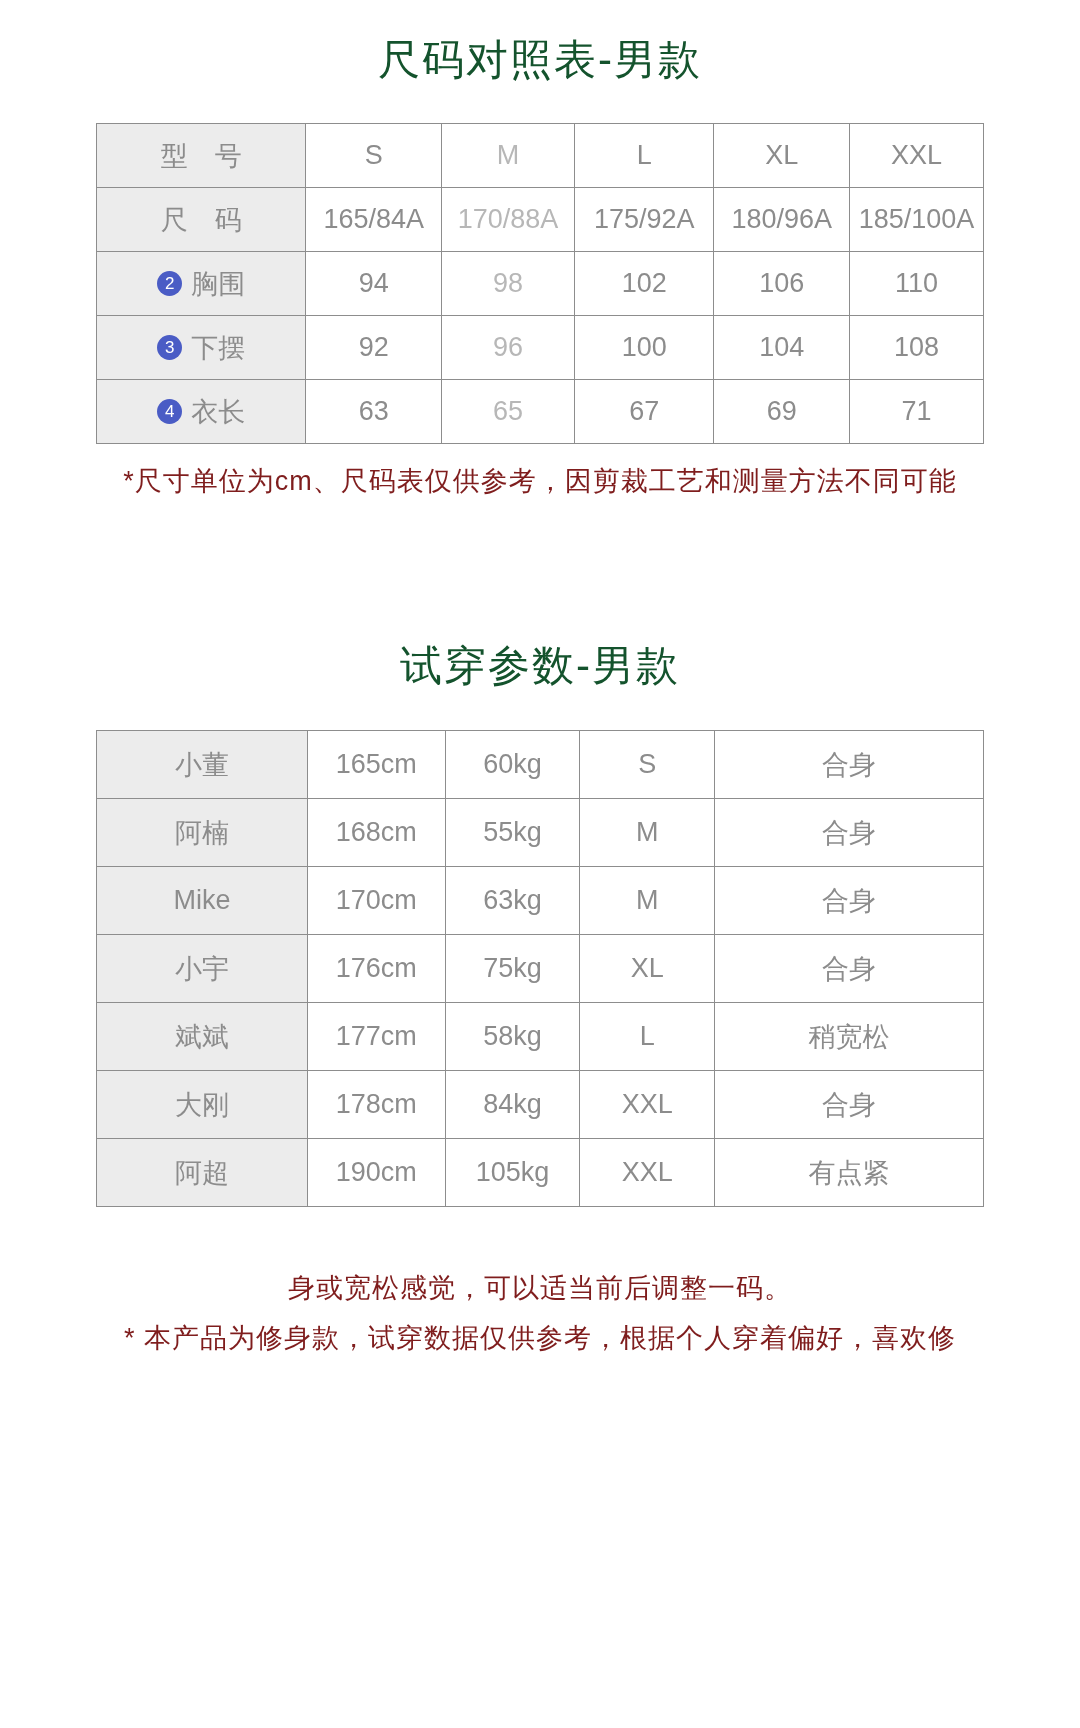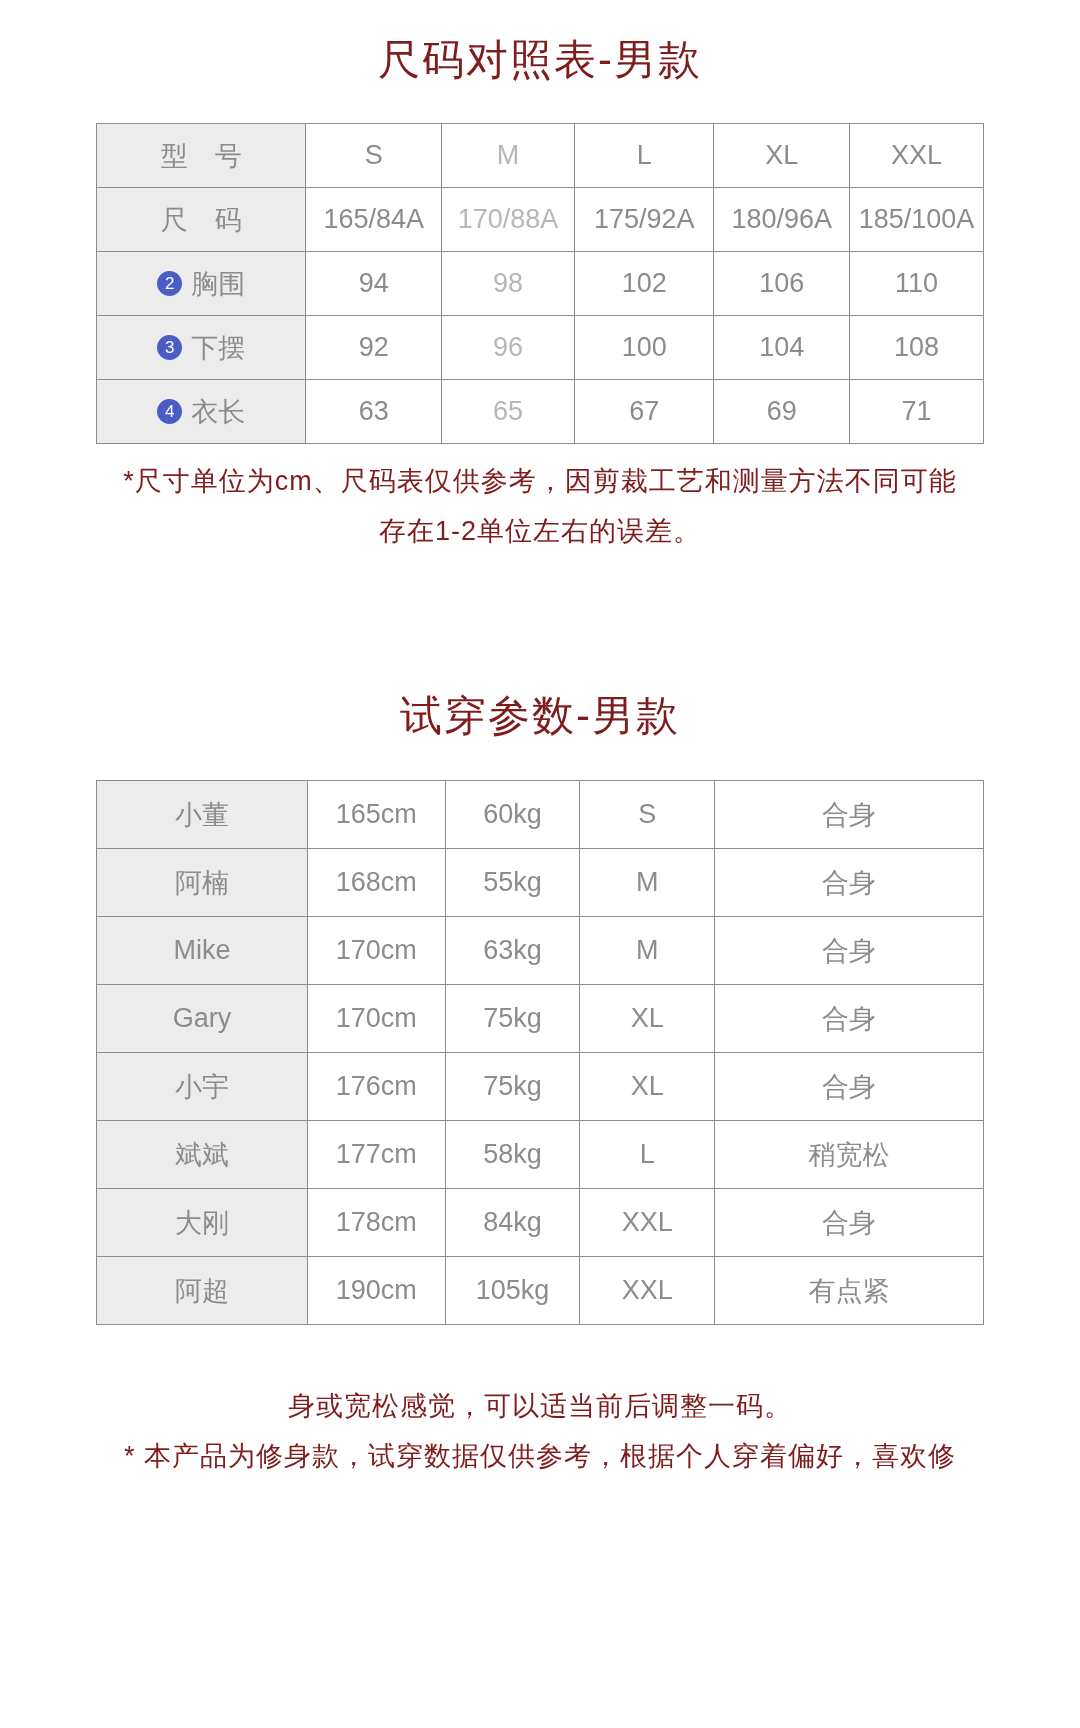--- a/index.html
+++ b/index.html
@@ -3,21 +3,21 @@
 <meta charset="utf-8">
 <style>
   html,body{margin:0;padding:0;}
   body{
     width:1080px;height:1728px;background:#ffffff;overflow:hidden;
     font-family:"Liberation Sans","DejaVu Sans",sans-serif;
     -webkit-font-smoothing:antialiased;
   }
   .page-title{
     margin-top:34px;text-align:center;font-size:42px;line-height:52px;
-    color:#7f1d1d;font-weight:400;letter-spacing:2px;
+    color:#14532d;font-weight:400;letter-spacing:2px;
   }
   .title2{margin-top:134px;}
   table{
     width:888px;margin:0 auto;border-collapse:collapse;table-layout:fixed;
   }
   .t1{margin-top:37px;}
   .t2{margin-top:38px;}
   td{
     border:1px solid #8d8d8d;text-align:center;vertical-align:middle;
     font-size:27px;color:#8c8c8c;padding:0;
@@ -91,21 +91,20 @@
         <td class="light">65</td>
         <td>67</td>
         <td>69</td>
         <td>71</td>
       </tr>
     </tbody>
 </table>
 
 <div class="note">
   <div>*尺寸单位为cm、尺码表仅供参考，因剪裁工艺和测量方法不同可能</div>
-  <div>存在1-2单位左右的误差。</div>
 </div>
 
 <div class="page-title title2">试穿参数-男款</div>
 
 <table class="t2">
   <colgroup>
     <col style="width:23.8%">
       <col style="width:15.5%">
       <col style="width:15.2%">
     <col style="width:15.2%">
@@ -124,27 +123,20 @@
         <td>168cm</td>
         <td>55kg</td>
         <td>M</td>
         <td>合身</td>
       </tr>
       <tr>
         <td class="gray">Mike</td>
         <td>170cm</td>
         <td>63kg</td>
         <td>M</td>
-        <td>合身</td>
-      </tr>
-      <tr>
-        <td class="gray">Gary</td>
-        <td>170cm</td>
-        <td>75kg</td>
-        <td>XL</td>
         <td>合身</td>
       </tr>
       <tr>
         <td class="gray">小宇</td>
         <td>176cm</td>
         <td>75kg</td>
         <td>XL</td>
         <td>合身</td>
       </tr>
       <tr>

